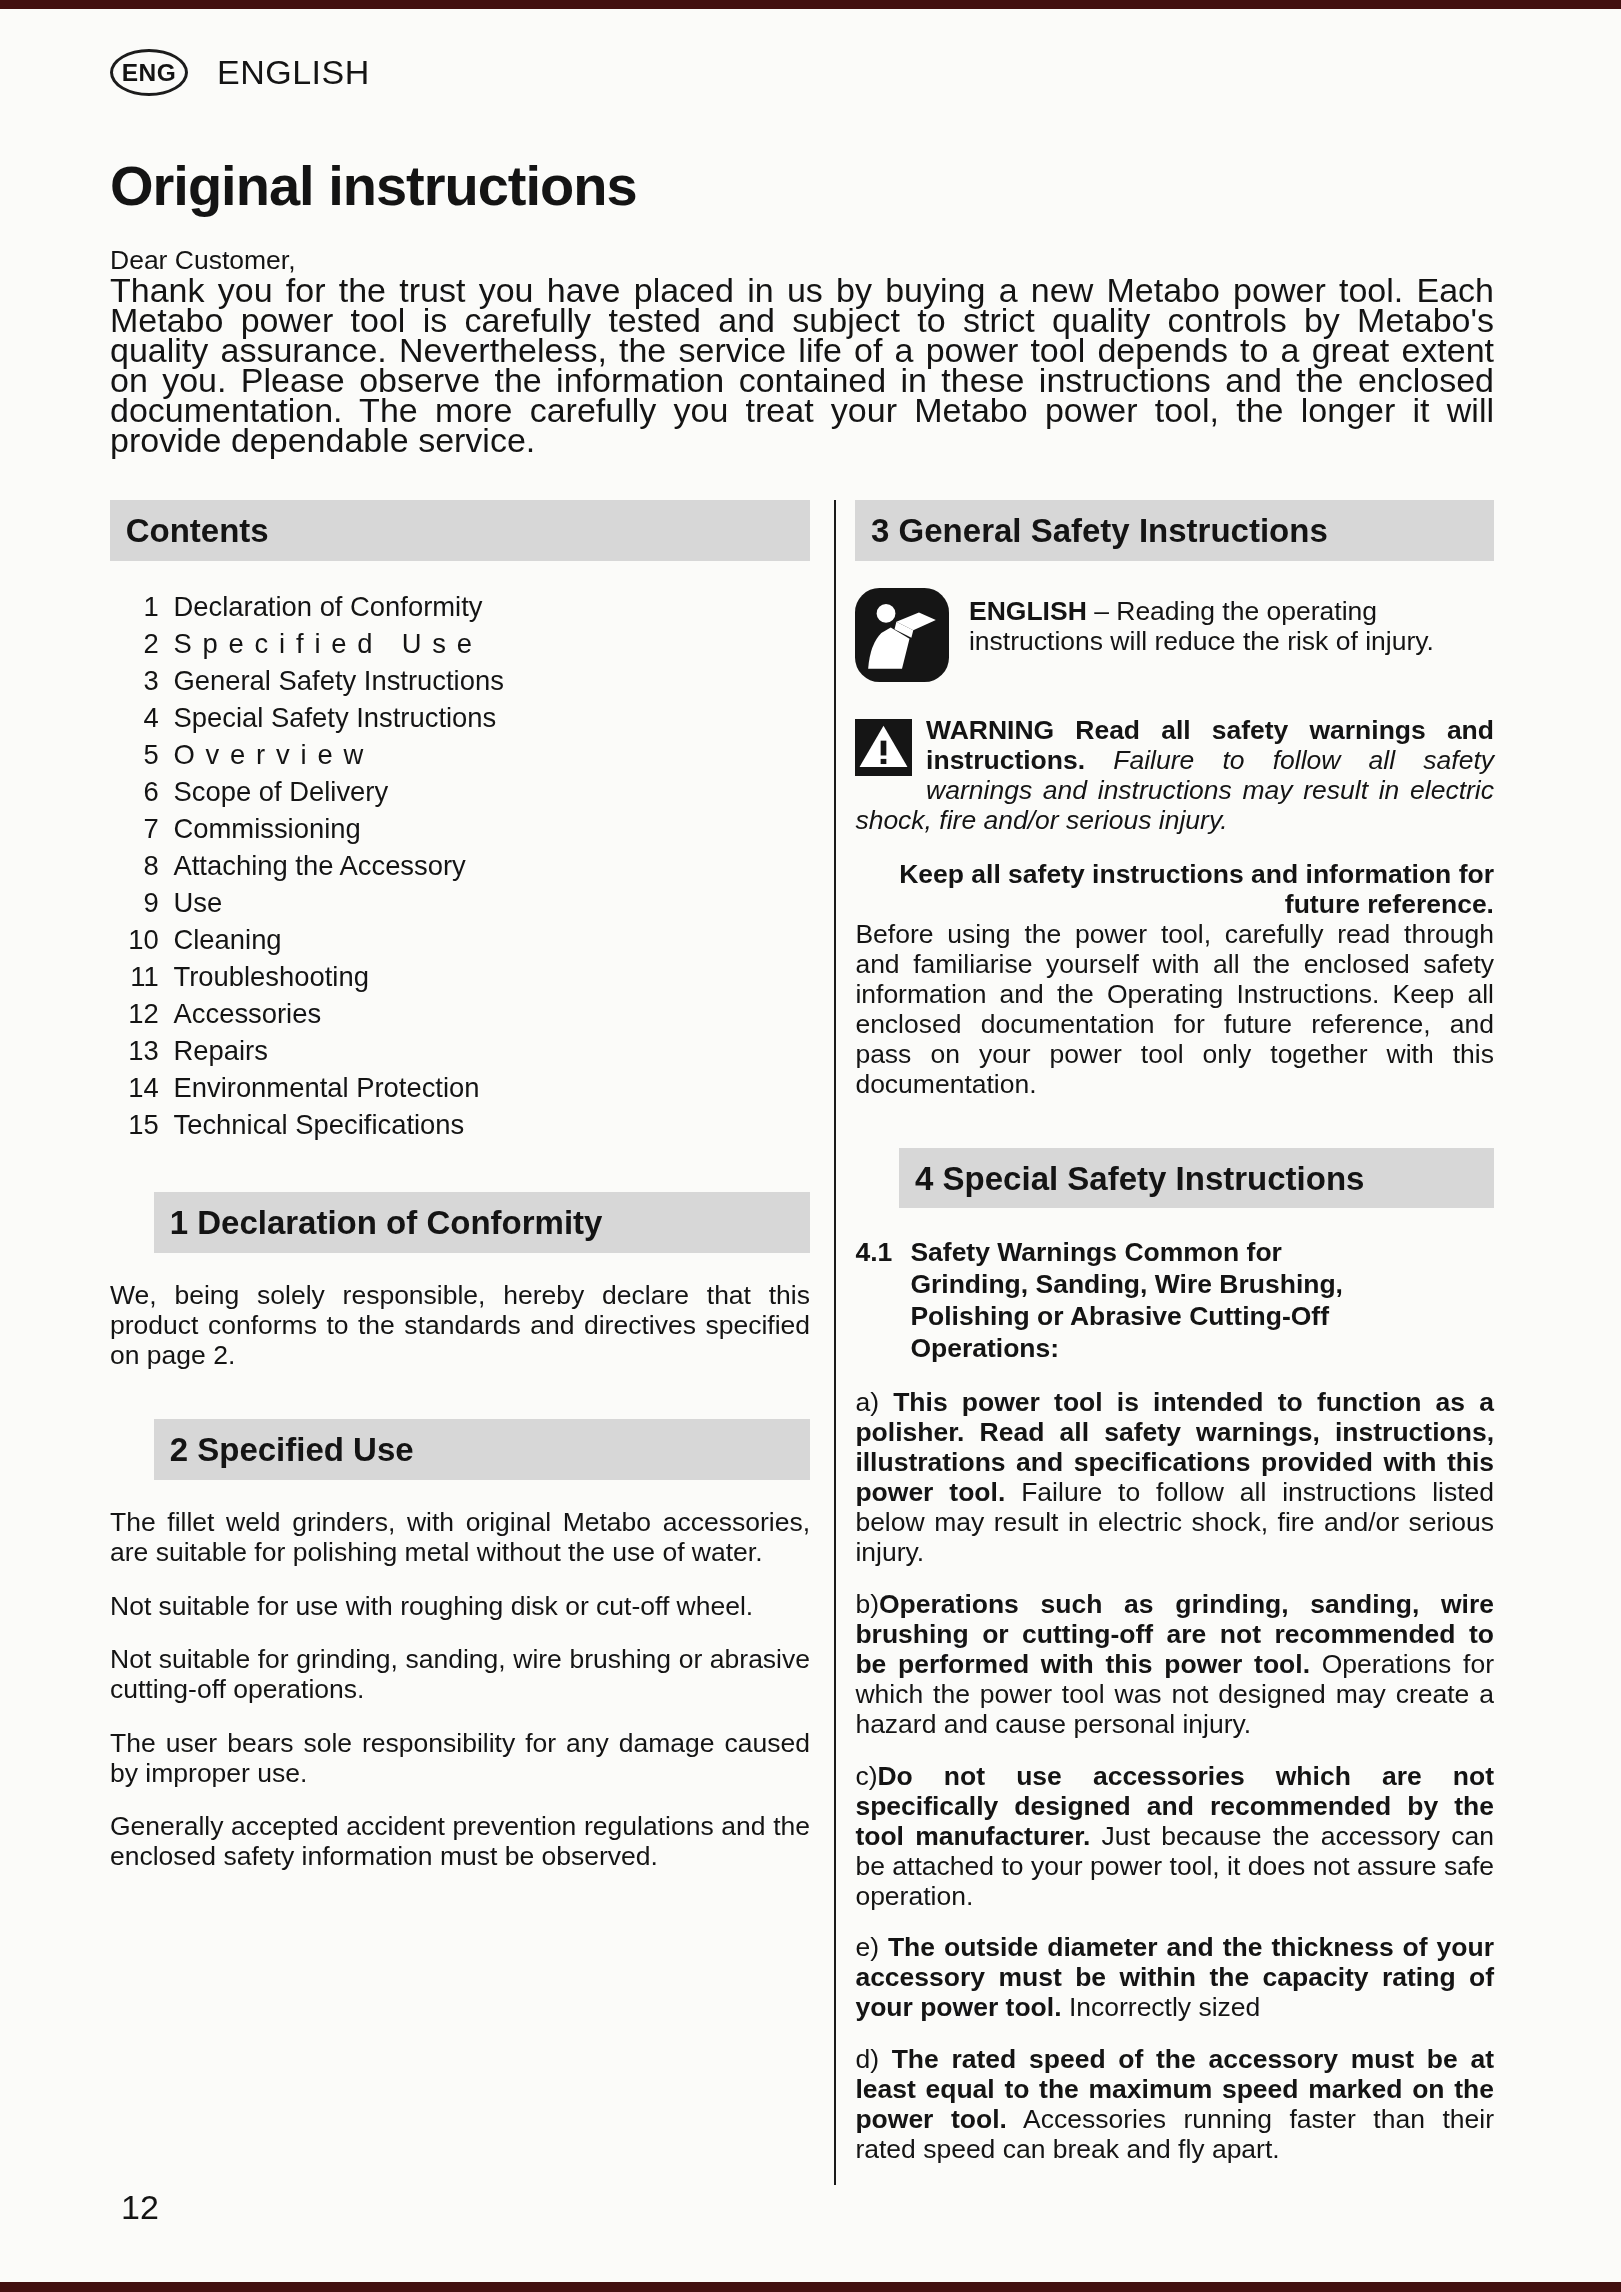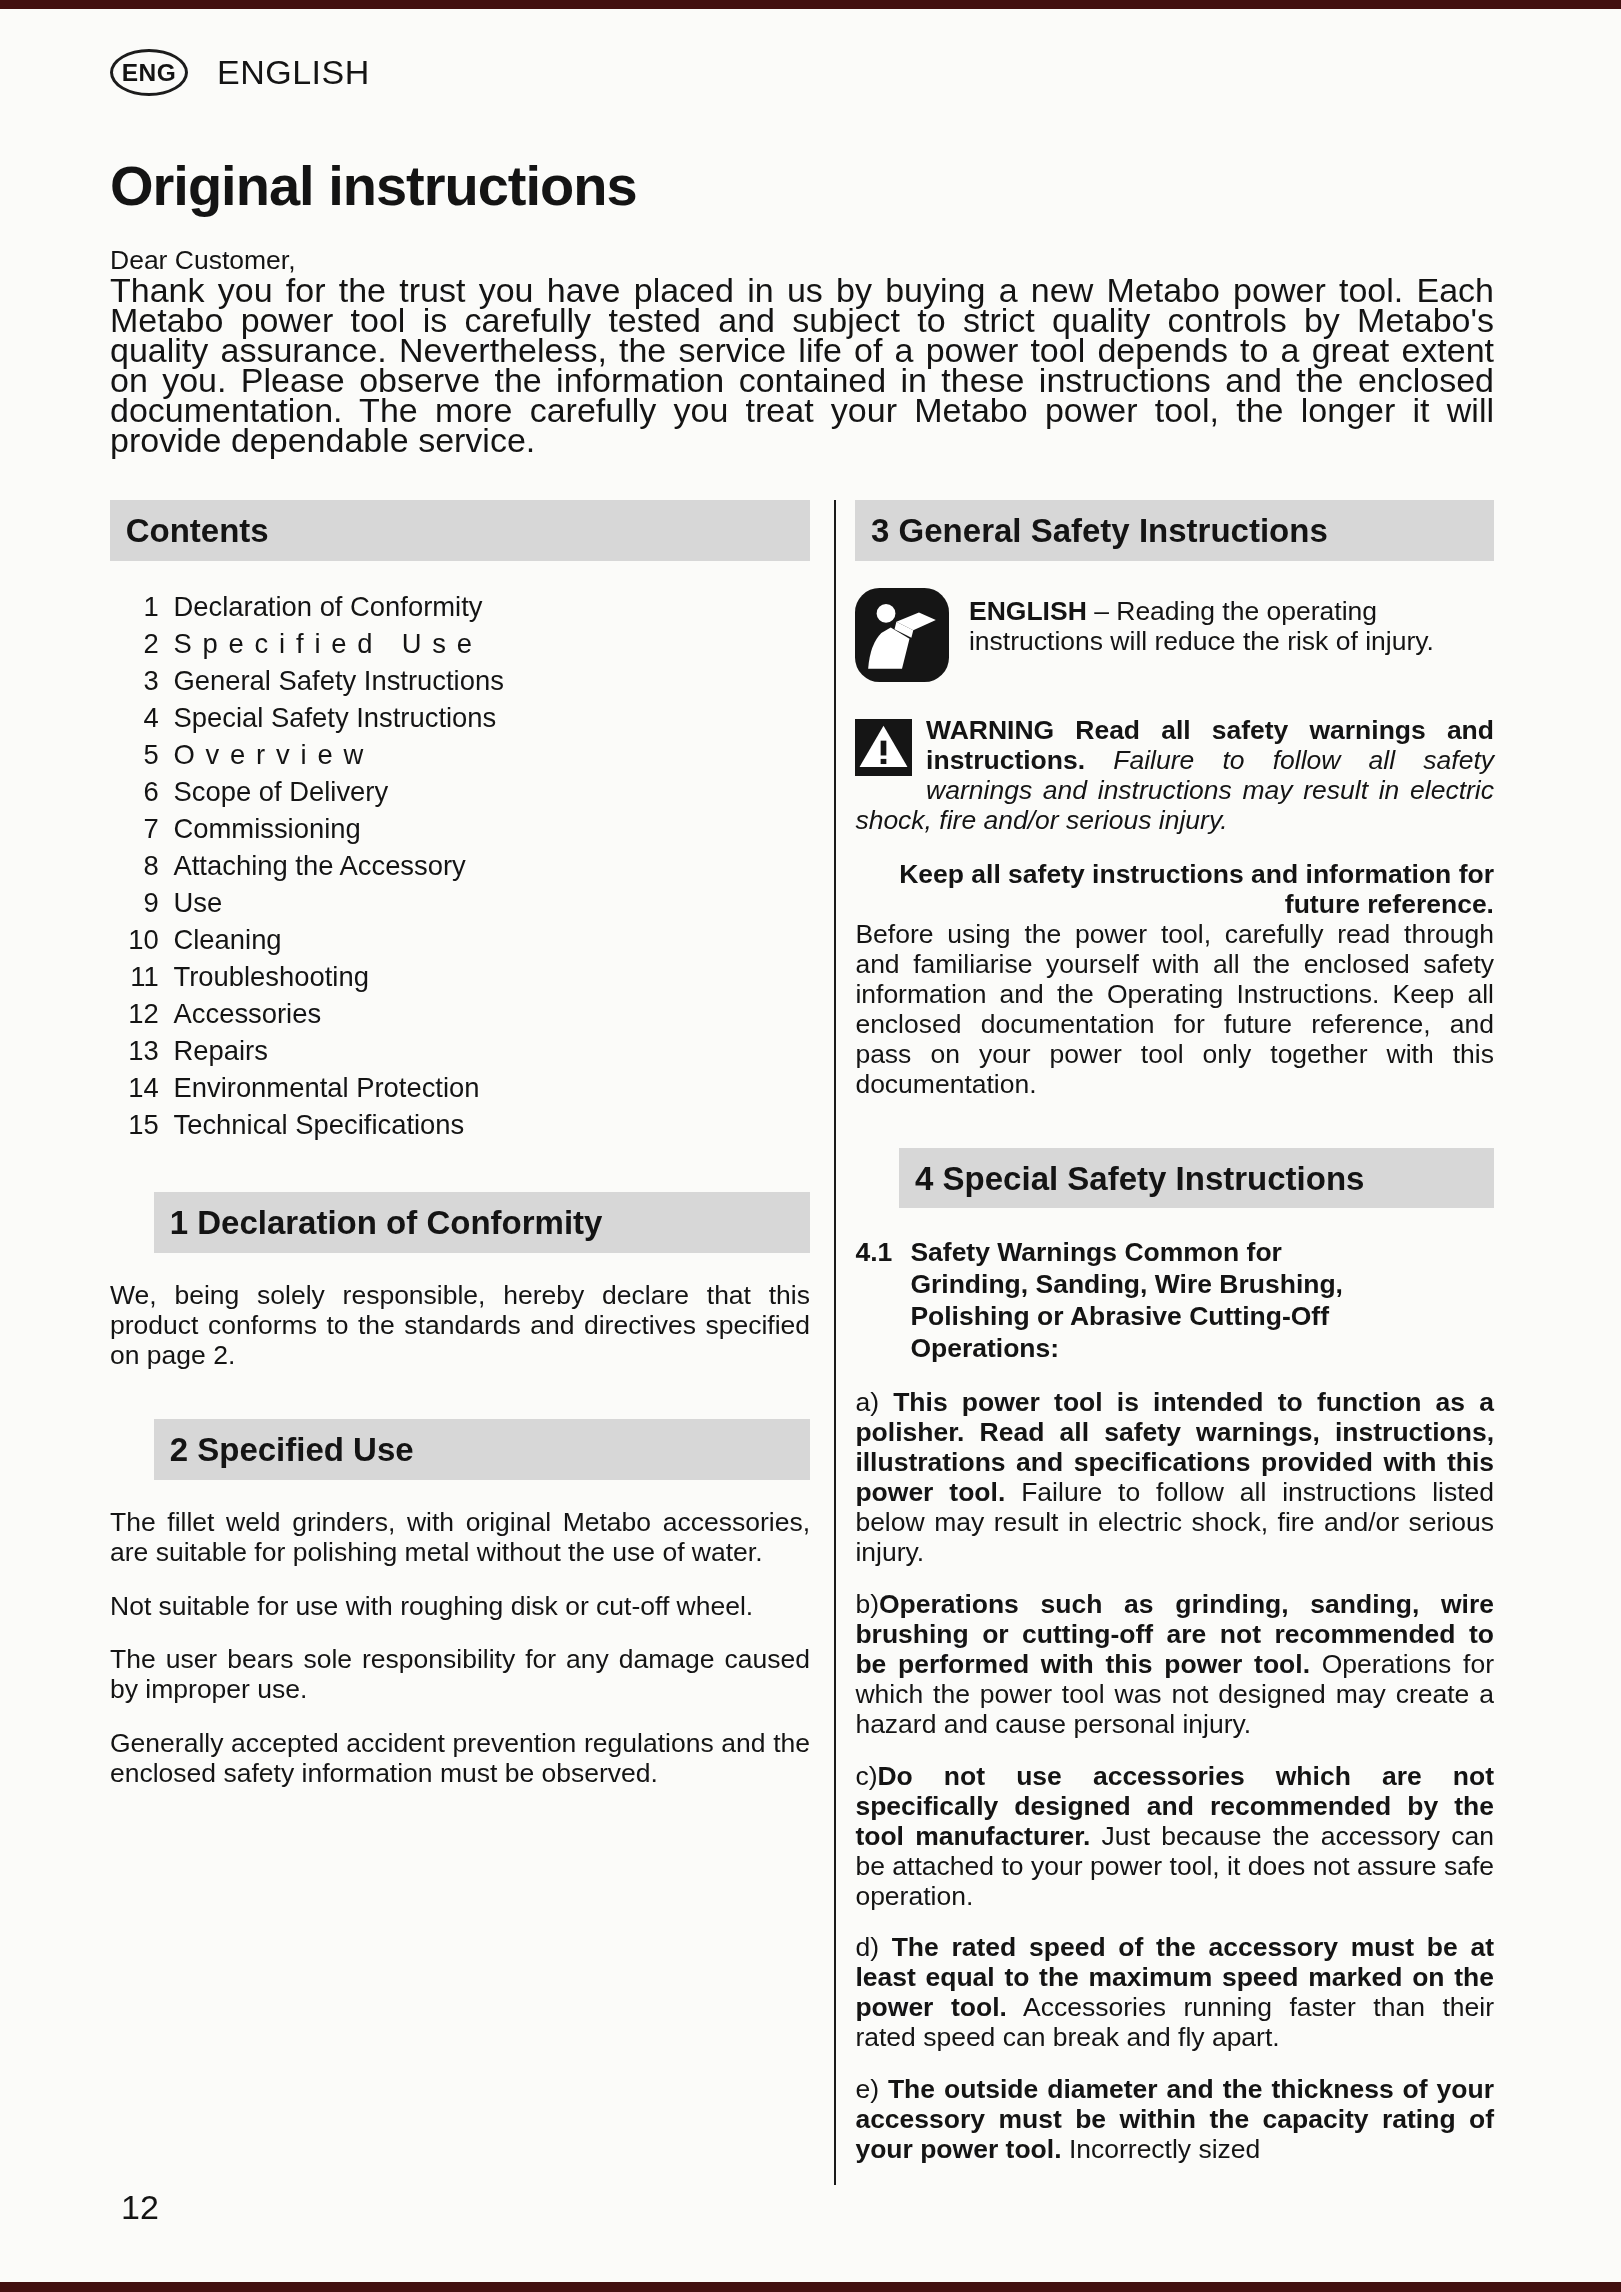--- a/index.html
+++ b/index.html
@@ -158,20 +158,21 @@
               <span class="toc-label">Technical Specifications</span>
             </li>
         </ul>
 
         <div class="section-bar mt">1 Declaration of Conformity</div>
         <p class="body-text">We, being solely responsible, hereby declare that this product conforms to the standards and directives specified on page 2.</p>
 
         <div class="section-bar mt">2 Specified Use</div>
         <p class="body-text">The fillet weld grinders, with original Metabo accessories, are suitable for polishing metal without the use of water.</p>
         <p class="body-text">Not suitable for use with roughing disk or cut-off wheel.</p>
+        <p class="body-text">Not suitable for grinding, sanding, wire brushing or abrasive cutting-off operations.</p>
         <p class="body-text">The user bears sole responsibility for any damage caused by improper use.</p>
         <p class="body-text">Generally accepted accident prevention regulations and the enclosed safety information must be observed.</p>
       </div>
 
       <div class="divider"></div>
 
       <div class="col-right">
 
         <div class="section-bar">3 General Safety Instructions</div>
 
@@ -206,22 +207,22 @@
         <div class="section-bar mt">4 Special Safety Instructions</div>
 
         <div class="sub41">
           <span class="sub41-num">4.1</span>
           <span class="sub41-text">Safety Warnings Common for Grinding, Sanding, Wire Brushing, Polishing or Abrasive Cutting-Off Operations:</span>
         </div>
 
         <p class="safety-item"><span class="item-letter">a)</span> <b>This power tool is intended to function as a polisher. Read all safety warnings, instructions, illustrations and specifications provided with this power tool.</b> <span>Failure to follow all instructions listed below may result in electric shock, fire and/or serious injury.</span></p>
         <p class="safety-item"><span class="item-letter">b)</span><b>Operations such as grinding, sanding, wire brushing or cutting-off are not recommended to be performed with this power tool.</b> <span>Operations for which the power tool was not designed may create a hazard and cause personal injury.</span></p>
         <p class="safety-item"><span class="item-letter">c)</span><b>Do not use accessories which are not specifically designed and recommended by the tool manufacturer.</b> <span>Just because the accessory can be attached to your power tool, it does not assure safe operation.</span></p>
+        <p class="safety-item"><span class="item-letter">e)</span> <b>The outside diameter and the thickness of your accessory must be within the capacity rating of your power tool.</b> <span>Incorrectly sized</span></p>
         <p class="safety-item"><span class="item-letter">d)</span> <b>The rated speed of the accessory must be at least equal to the maximum speed marked on the power tool.</b> <span>Accessories running faster than their rated speed can break and fly apart.</span></p>
-        <p class="safety-item"><span class="item-letter">e)</span> <b>The outside diameter and the thickness of your accessory must be within the capacity rating of your power tool.</b> <span>Incorrectly sized</span></p>
       </div>
     </div>
   </div>
 
   <div class="page-num">12</div>
 
   <div class="edge-bottom"></div>
 </div>
 
 

